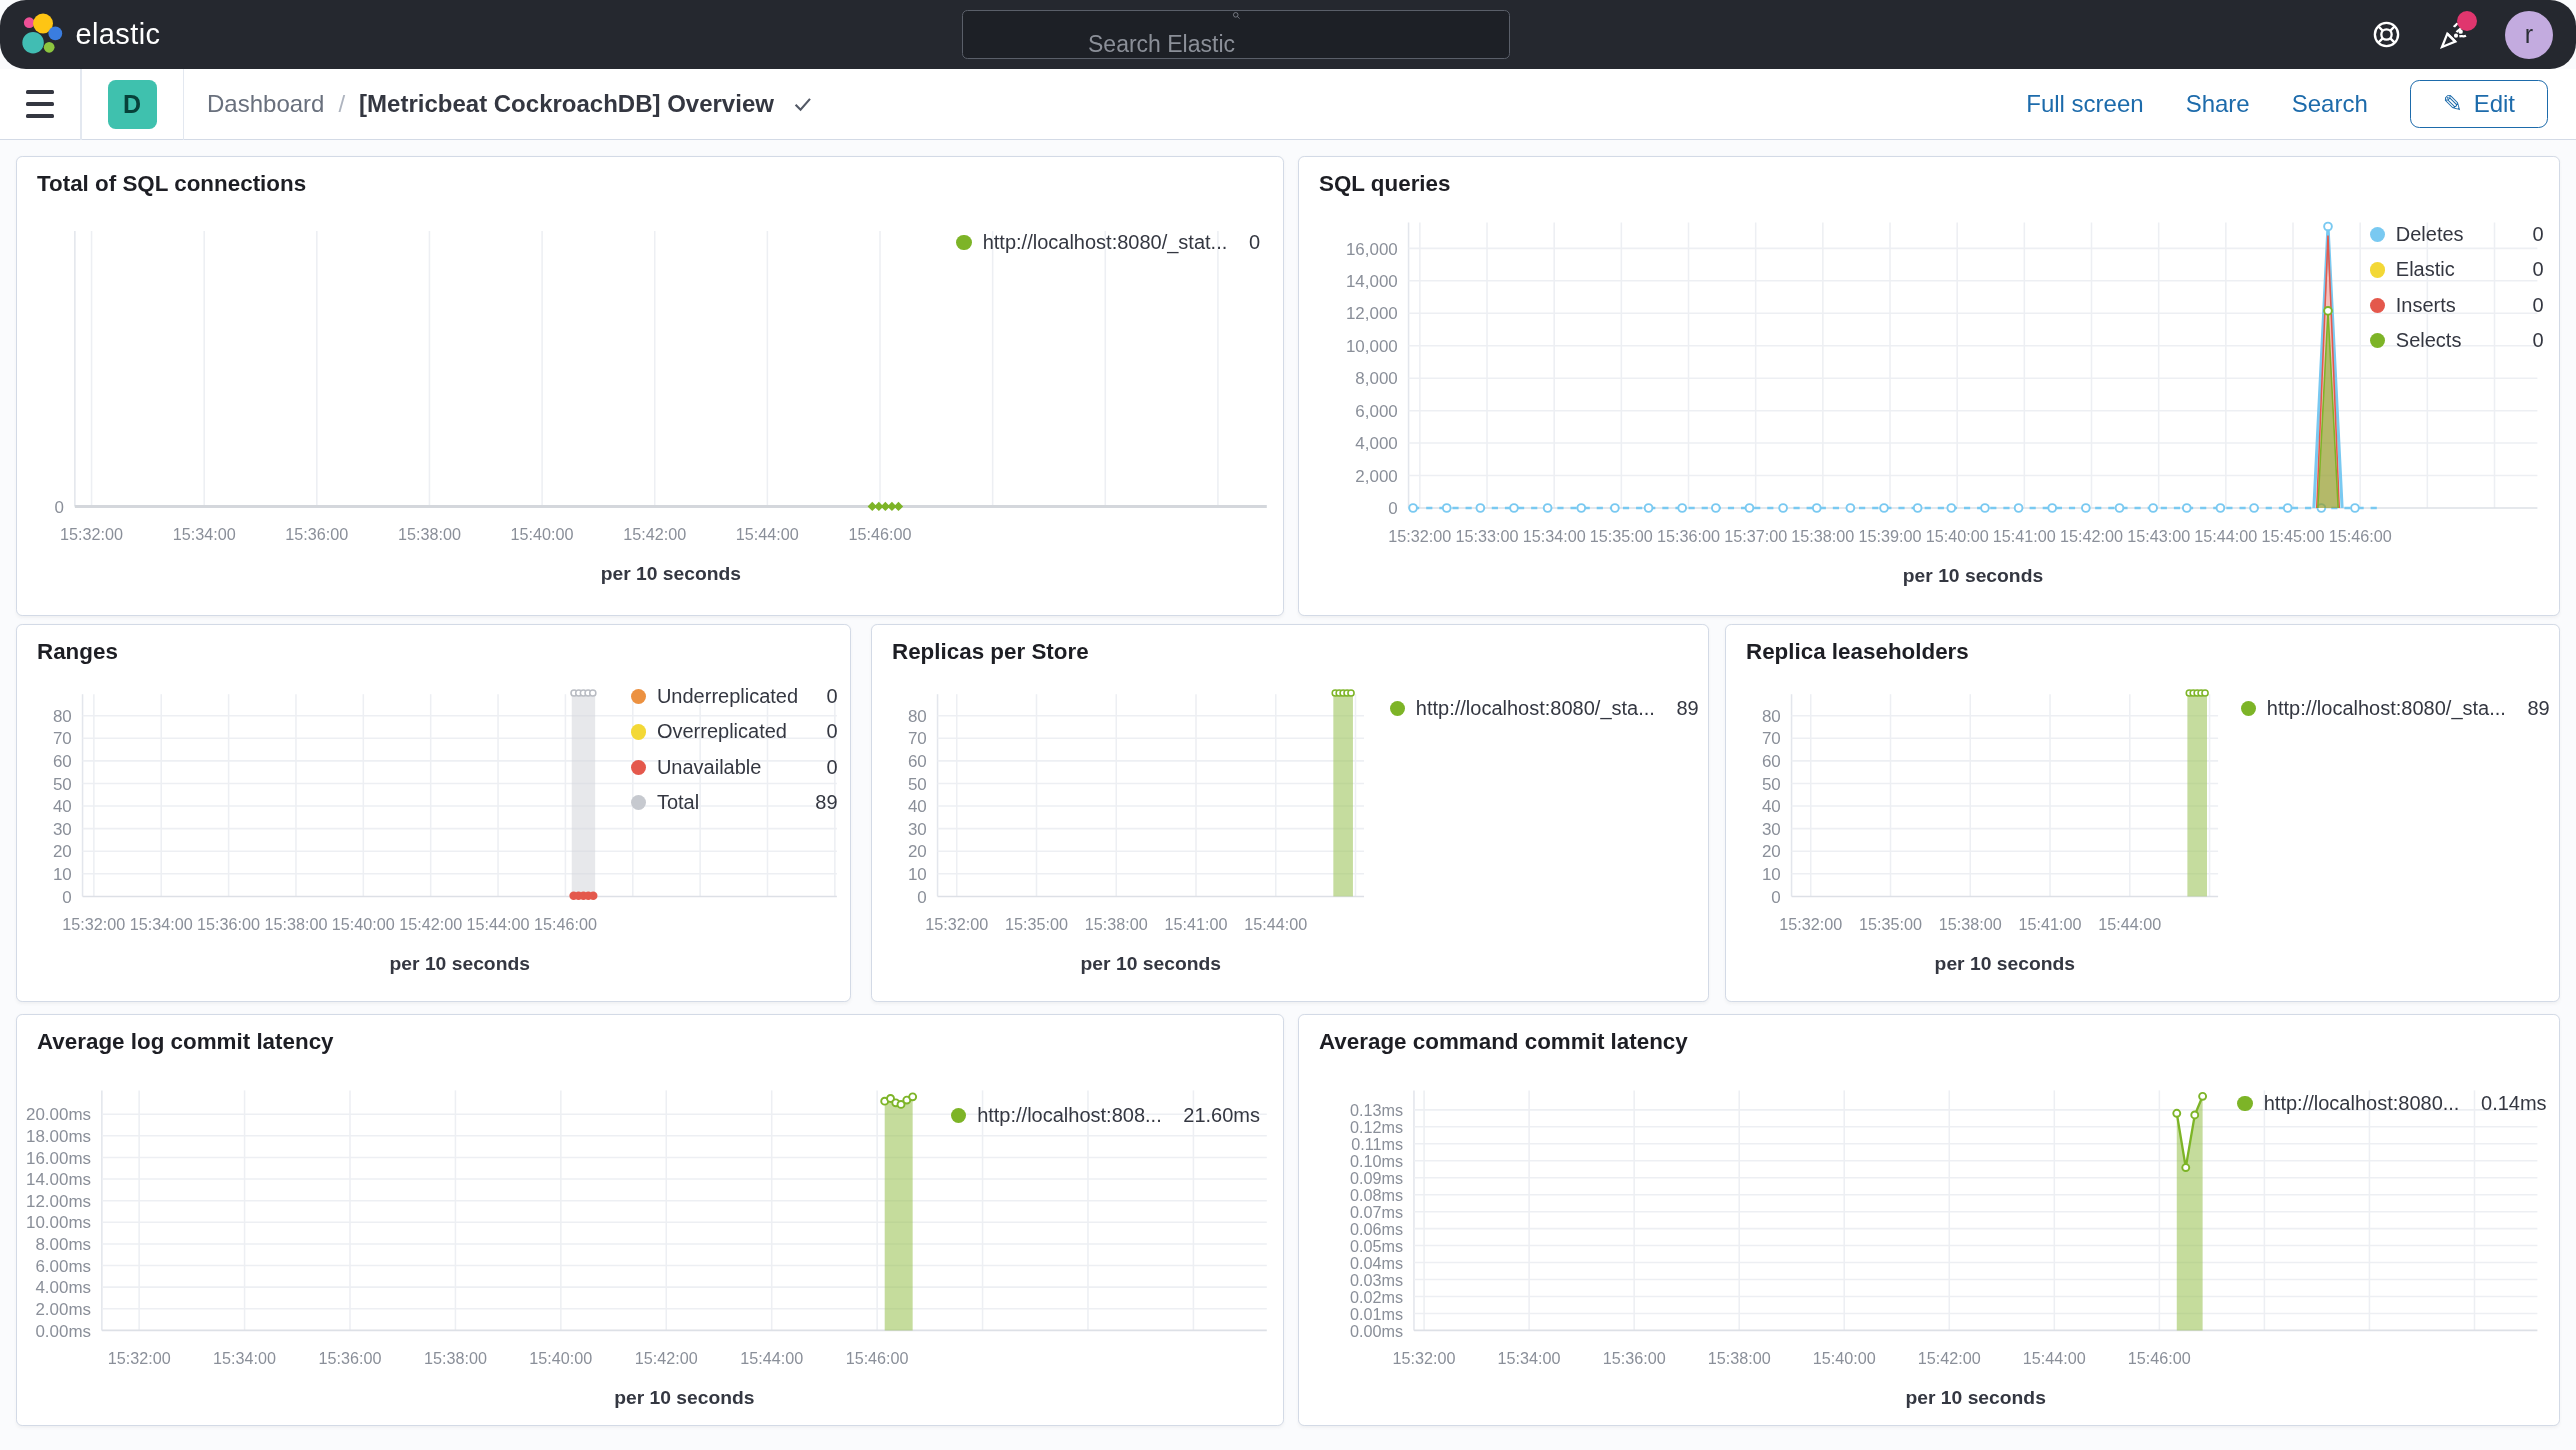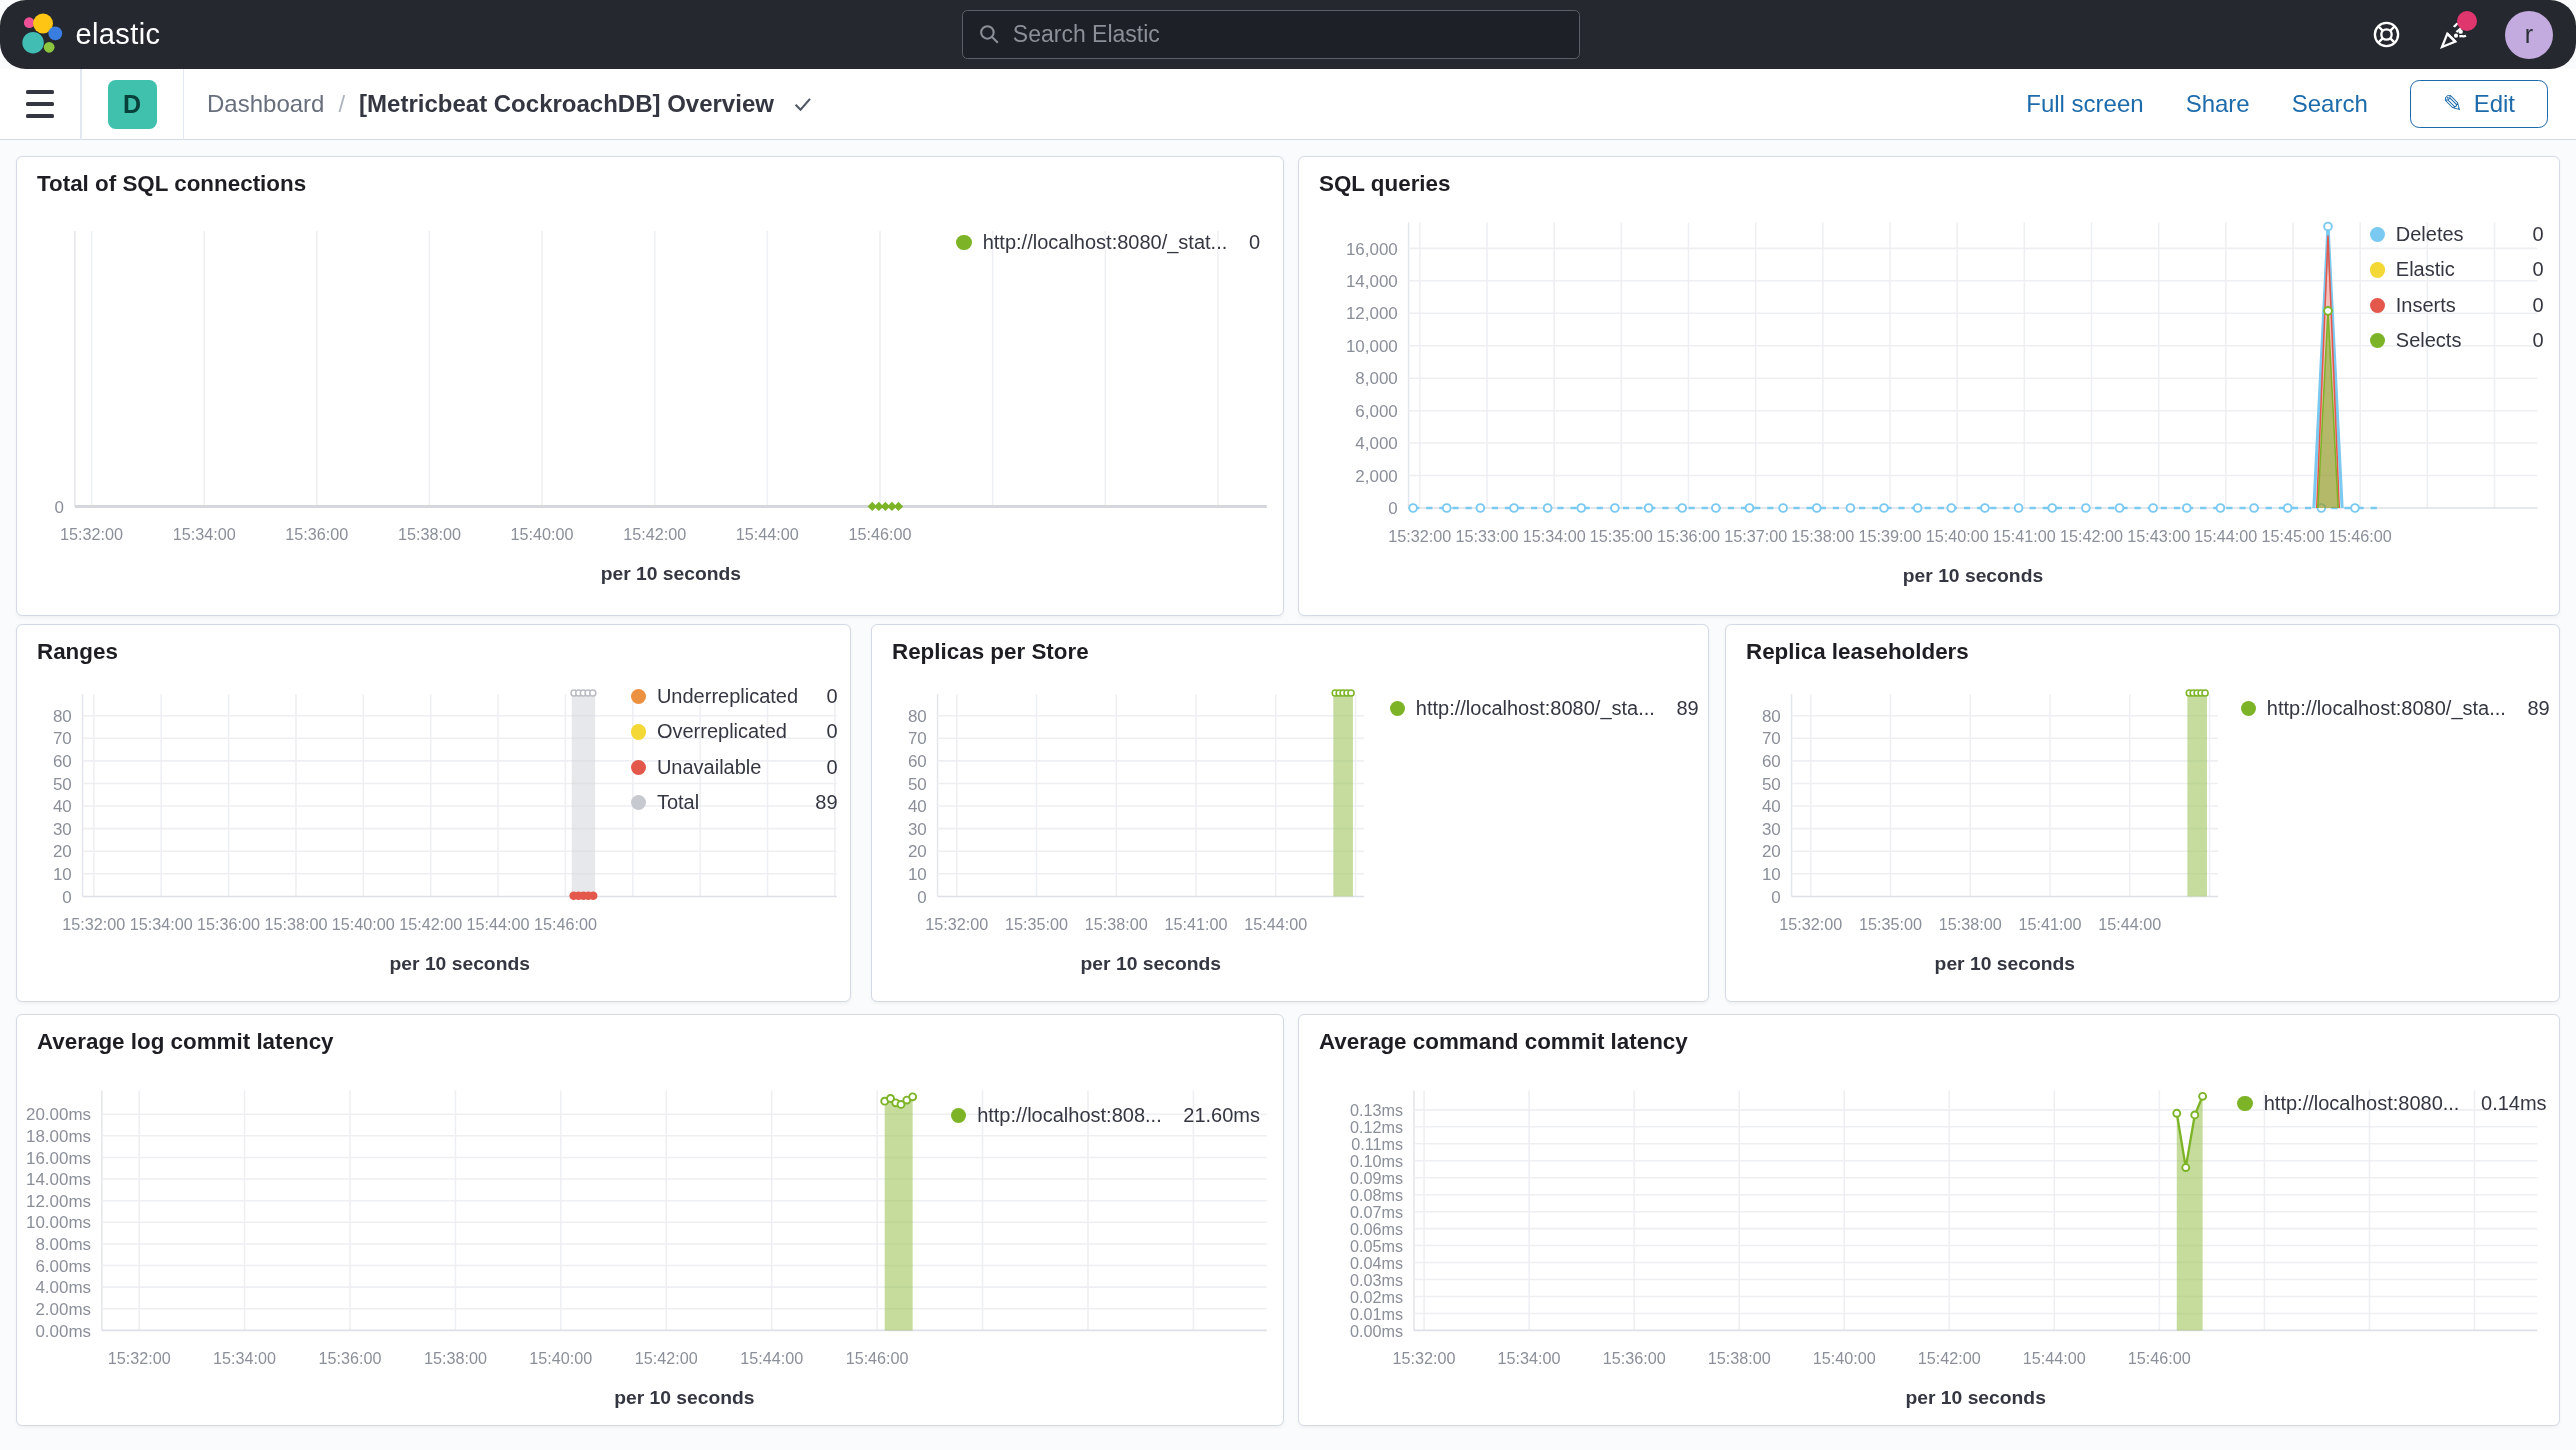--- a/index.html
+++ b/index.html
@@ -4,23 +4,23 @@
 <style>
   * { margin:0; padding:0; box-sizing:border-box; }
   html,body { width:2576px; height:1451px; overflow:hidden;
     font-family:"Liberation Sans","DejaVu Sans",sans-serif; background:#fafbfd; }
 
   
   .top-header { position:absolute; left:0; top:0; width:2576px; height:69px;
     background:#25282f; display:flex; align-items:center;border-radius:26px; }
   .brand { display:flex; align-items:center; gap:12.4px; padding-left:20px; }
   .brand-name { color:#ffffff; font-size:29px; font-weight:400; letter-spacing:0.4px; }
-  .search-box { position:absolute; left:962px; top:10px; width:618px; height:49px;
+  .search-box { position:absolute; left:962px; top:10px; width:548px; height:49px;
     background:#1d2026; border:1.5px solid #5a5f69; border-radius:5.4px;
-    display:flex; align-items:center; padding:0 14px; gap:10.8px; }
+    display:flex; align-items:center; padding:0 14px; gap:10.8px;flex-direction:column; }
   .search-box input { flex:1; background:transparent; border:none; outline:none;
     color:#c8ccd3; font-size:23px; font-family:inherit; }
   .search-box input::placeholder { color:#8b8f98; }
   .header-right { position:absolute; right:23px; top:0; height:69px;
     display:flex; align-items:center; gap:34px; }
   .icon-btn { position:relative; width:34px; height:34px; display:flex;
     align-items:center; justify-content:center; cursor:pointer; }
   .notif-dot { position:absolute; right:-6.2px; top:-6.2px; width:20px; height:20px;
     border-radius:50%; background:#e0366e; }
   .avatar { width:48px; height:48px; border-radius:50%; background:#c3abdf;

